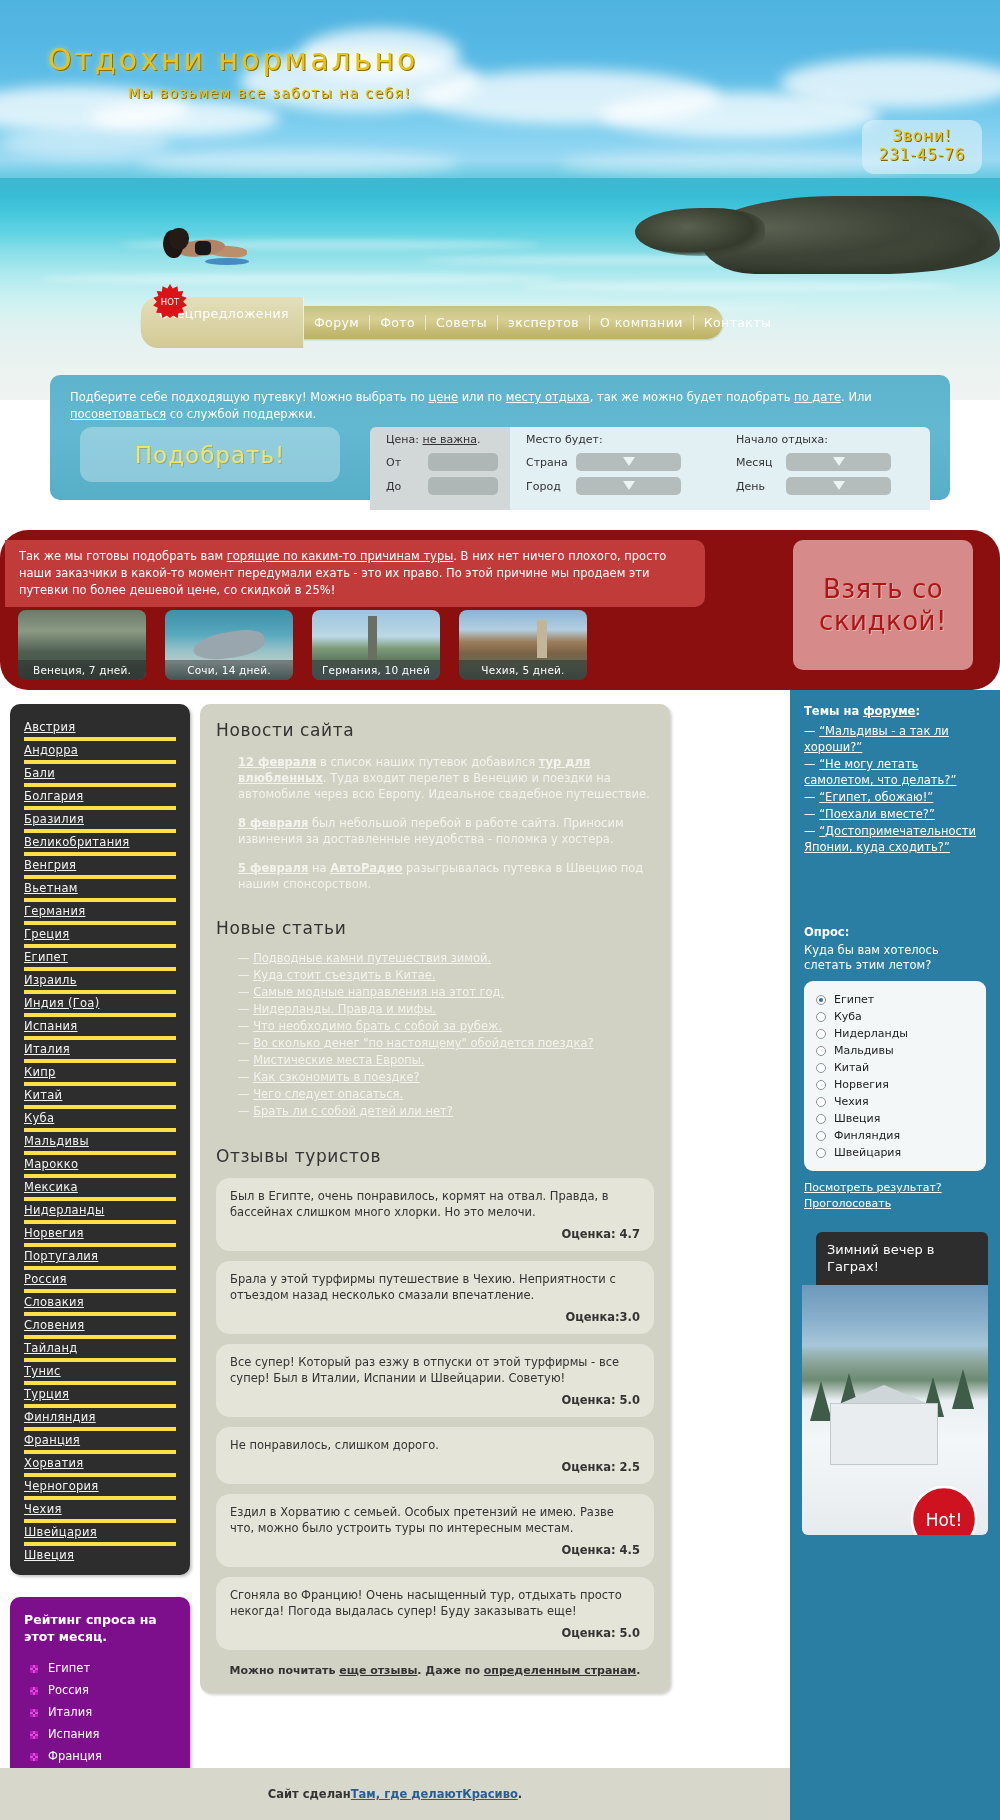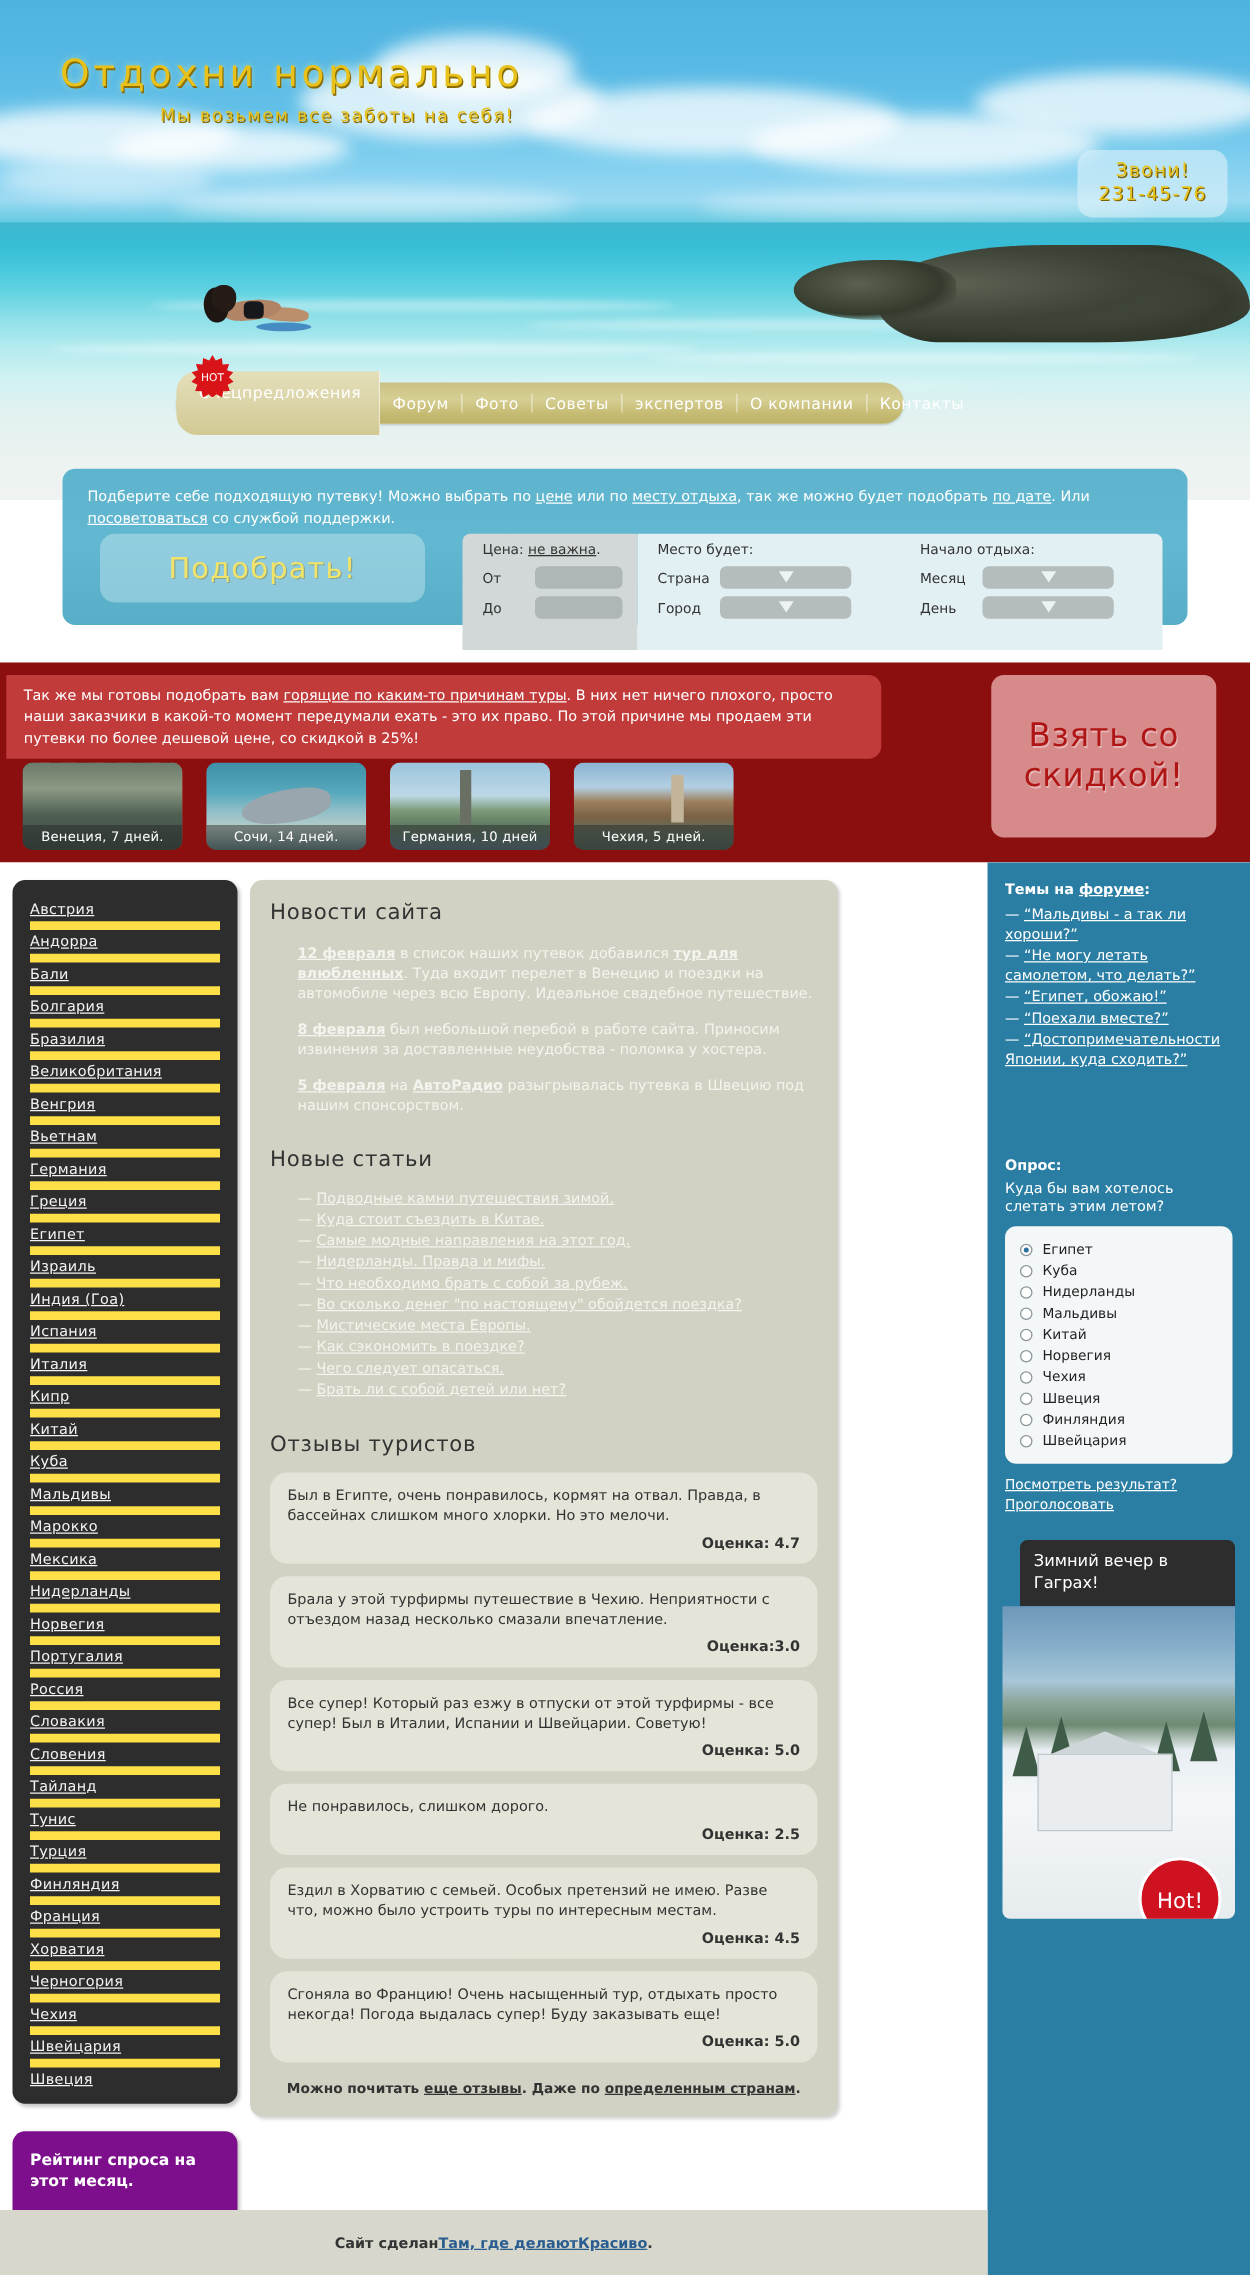--- a/index.html
+++ b/index.html
@@ -112,41 +112,41 @@
   .sp-text { position:absolute; left:20px; top:14px; width:860px; font-size:11.5px; line-height:17px; }
   .sp-text a { color:#fff; }
   .btn-podobrat {
     position:absolute; left:30px; top:52px; width:260px; height:55px;
     background:rgba(235,245,250,.35); border-radius:12px;
     color:#f2e36a; font-size:23px; letter-spacing:1px;
     display:flex; align-items:center; justify-content:center;
     text-shadow:1px 1px 0 rgba(120,100,10,.35);
   }
   .form-grid {
-    position:absolute; left:320px; top:52px; width:560px; height:93px;
+    position:absolute; left:320px; top:52px; width:560px; height:83px;
     display:flex;
   }
   .fcol { padding:6px 12px 0 16px; }
   .fcol.price { background:#d2d8d7; border-radius:6px 0 0 0; width:140px; }
   .fcol.place { background:#e2eff3; width:210px; }
   .fcol.date  { background:#e2eff3; width:210px; border-radius:0 6px 0 0; }
   .fcol .lbl { color:#333; font-size:11px; margin-bottom:7px; white-space:nowrap; }
   .fcol .lbl a { color:#333; }
   .frow { display:flex; align-items:center; margin-bottom:6px; }
   .frow span { color:#333; font-size:11px; width:50px; }
   .fin { width:70px; height:18px; background:#aeb6b6; border-radius:5px; border:none; }
   .fsel { width:105px; height:18px; background:#b4bcbc; border-radius:5px; position:relative; }
   .fsel:after {
     content:""; position:absolute; left:50%; top:4px; margin-left:-6px;
     border-left:6px solid transparent; border-right:6px solid transparent;
     border-top:9px solid #edf3f4;
   }
 
   
-  .promo { position:absolute; left:0; top:530px; width:1000px; height:160px; background:#8c0f0f; }
+  .promo { position:absolute; left:0; top:530px; width:1000px; height:160px; background:#8c0f0f;border-radius:28px; }
   .promo-text {
     position:absolute; left:5px; top:10px; width:700px; min-height:50px;
     background:#c23b3b; border-radius:0 10px 10px 0; padding:8px 14px;
     color:#fff; font-size:11.5px; line-height:17px;
   }
   .promo-text a { color:#fff; }
   .cards { position:absolute; left:18px; top:80px; display:flex; gap:19px; }
   .card { width:128px; height:70px; border-radius:8px; overflow:hidden; position:relative; }
   .card .thumb { position:absolute; inset:0; }
   .card .cap {
@@ -183,21 +183,21 @@
     background:#2a7ea3;
   }
   .leftcol { position:absolute; left:10px; top:14px; width:180px; }
 
   .countrybox {
     background:#2d2d2d; border-radius:10px; padding:14px 14px 10px;
     box-shadow:2px 2px 3px rgba(0,0,0,.22);
   }
   .countrybox a {
     display:block; color:#f3f3f3; font-size:11.5px; text-decoration:underline;
-    padding:2px 0 3px; border-bottom:7px solid #fde047; letter-spacing:.3px;
+    padding:2px 0 3px; border-bottom:4px solid #fde047; letter-spacing:.3px;
   }
   .countrybox a:last-child { border-bottom:none; }
 
   .ratingbox {
     margin-top:22px; background:#7d0f8d; border-radius:10px; padding:14px 14px 16px;
     box-shadow:2px 2px 3px rgba(0,0,0,.22);
   }
   .ratingbox .rb-title { color:#fff; font-size:12.5px; font-weight:bold; line-height:17px; margin-bottom:12px; }
   .ratingbox li {
     list-style:none; color:#fff; font-size:11.5px; padding:4px 0 4px 24px; position:relative;

